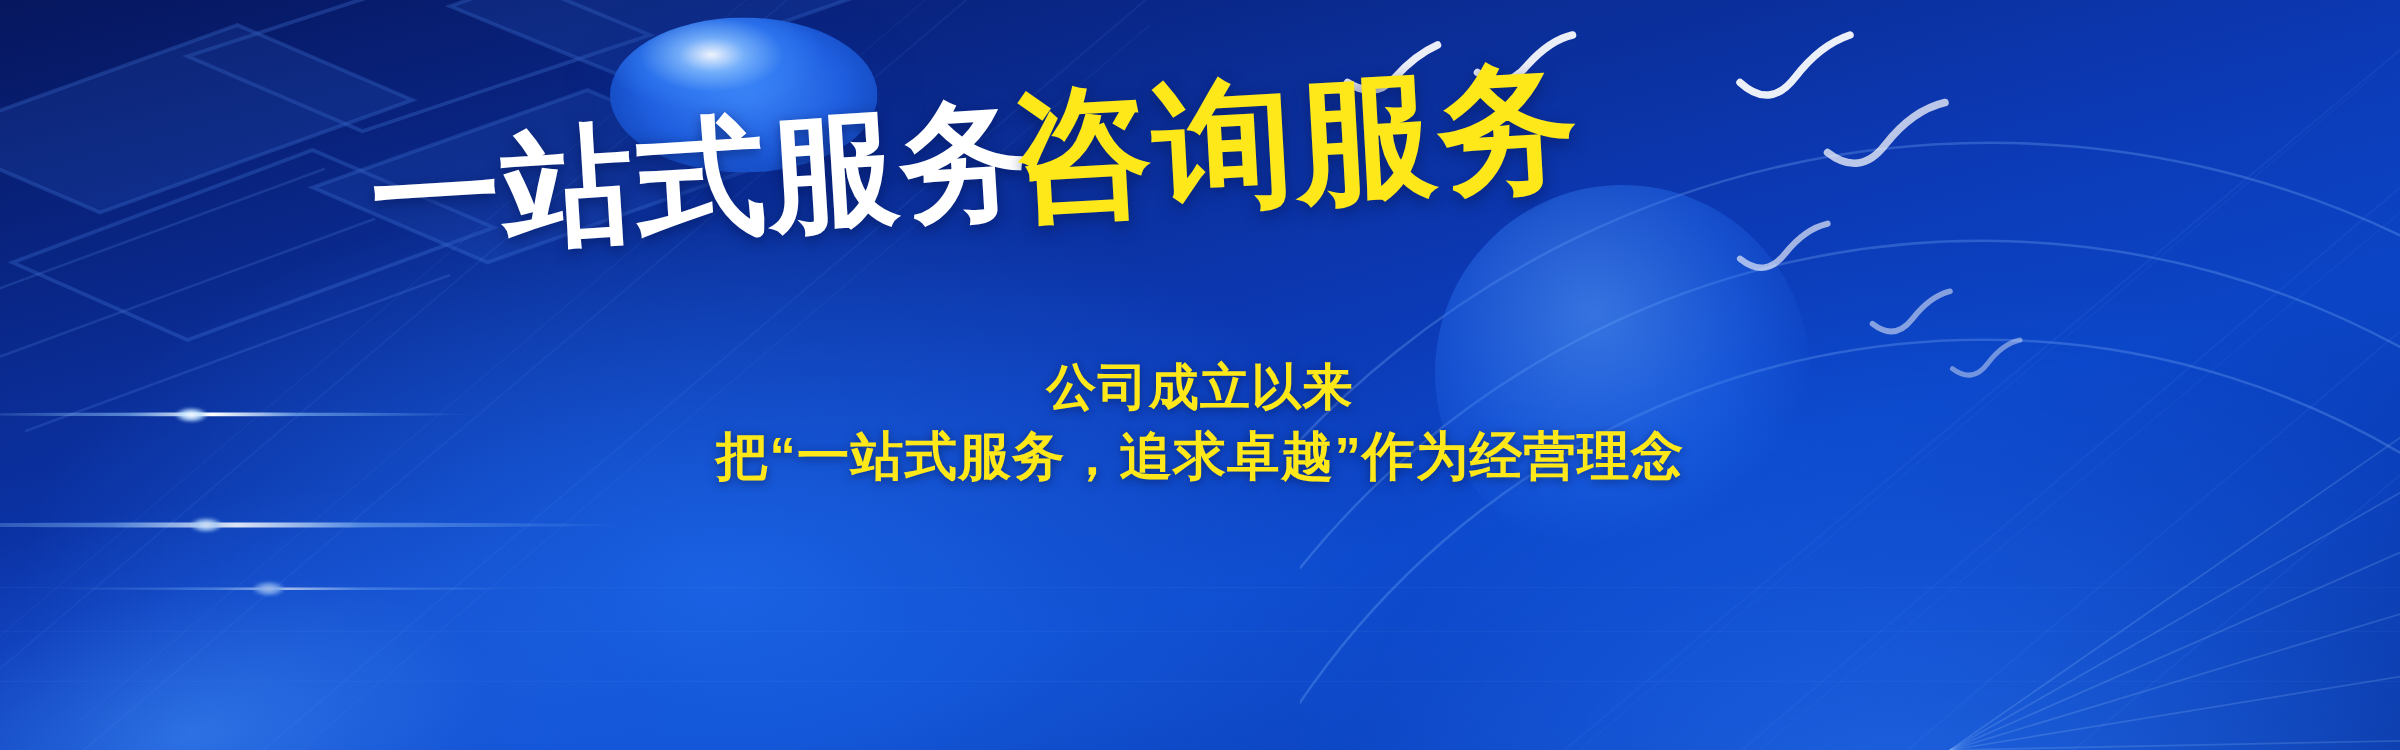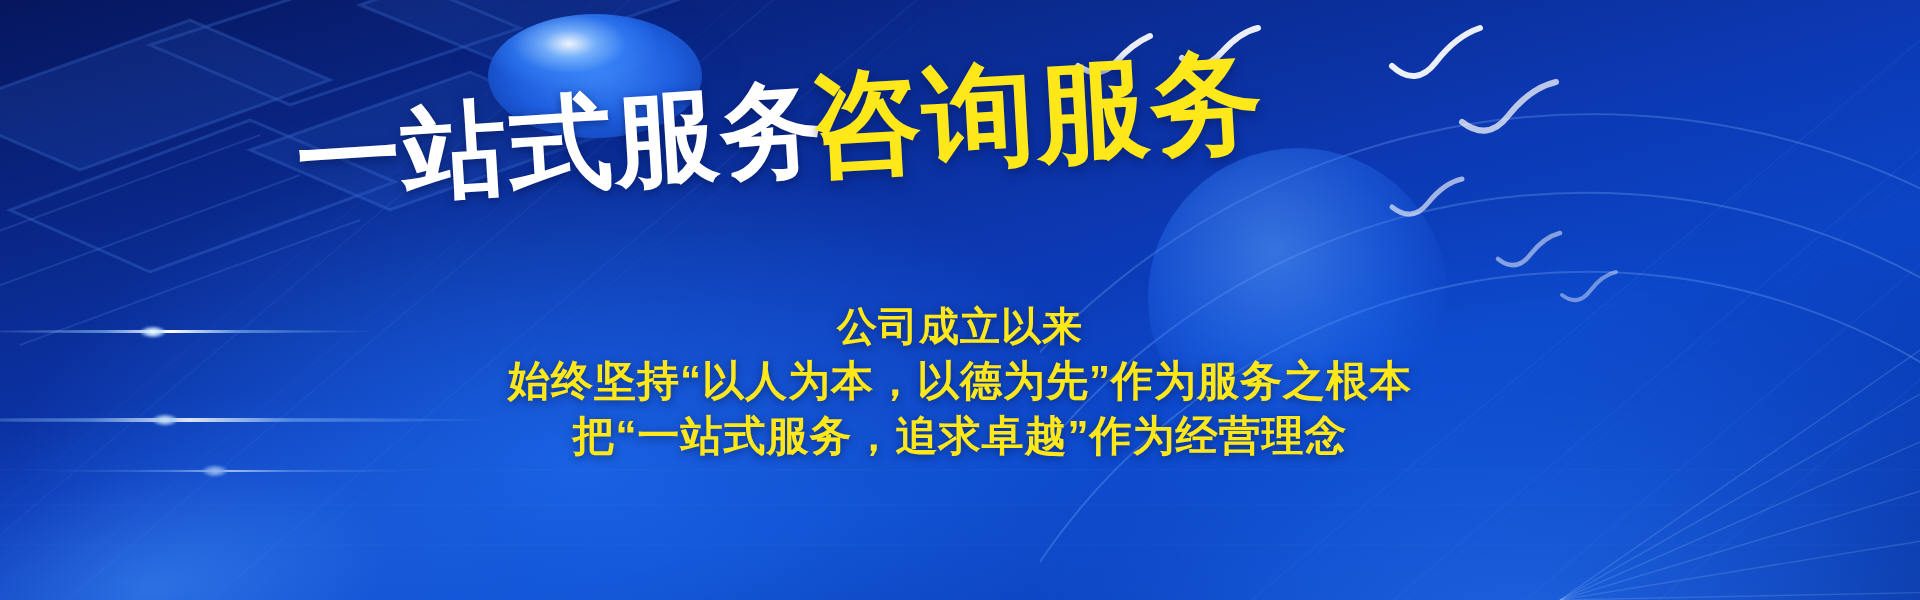--- a/index.html
+++ b/index.html
@@ -70,21 +70,21 @@
   }
   .hl-yellow{
     position:absolute;left:812px;top:70px;
     font-size:112px;line-height:1;font-weight:700;color:#FFE81A;
     letter-spacing:2px;white-space:nowrap;
     transform:rotate(-3.2deg);transform-origin:left bottom;
     text-shadow:0 4px 12px rgba(4,20,80,.5);
   }
 
   
-  .subtitle{position:absolute;left:0;top:300px;width:1920px;
+  .subtitle{position:absolute;left:0;top:284px;width:1920px;
     text-align:center;color:#FFE81A;font-weight:700;
     text-shadow:0 2px 8px rgba(4,18,70,.55);}
   .sub-line{font-size:40px;line-height:1.32;letter-spacing:1px;white-space:nowrap;}
   .sub-line.big{font-size:42px;}
 </style>
 </head>
 <body>
 
 <div id="banner">
 
@@ -199,17 +199,16 @@
     </svg>
   </div>
 
   <div class="headline">
     <div class="hl-white">一站式服务</div>
     <div class="hl-yellow">咨询服务</div>
   </div>
 
   <div class="subtitle">
     <div class="sub-line">公司成立以来</div>
-    <div class="sub-line big">始终坚持“以人为本，以德为先”作为服务之根本</div>
     <div class="sub-line big">把“一站式服务，追求卓越”作为经营理念</div>
   </div>
 
 </div>
 
 </body></html>

